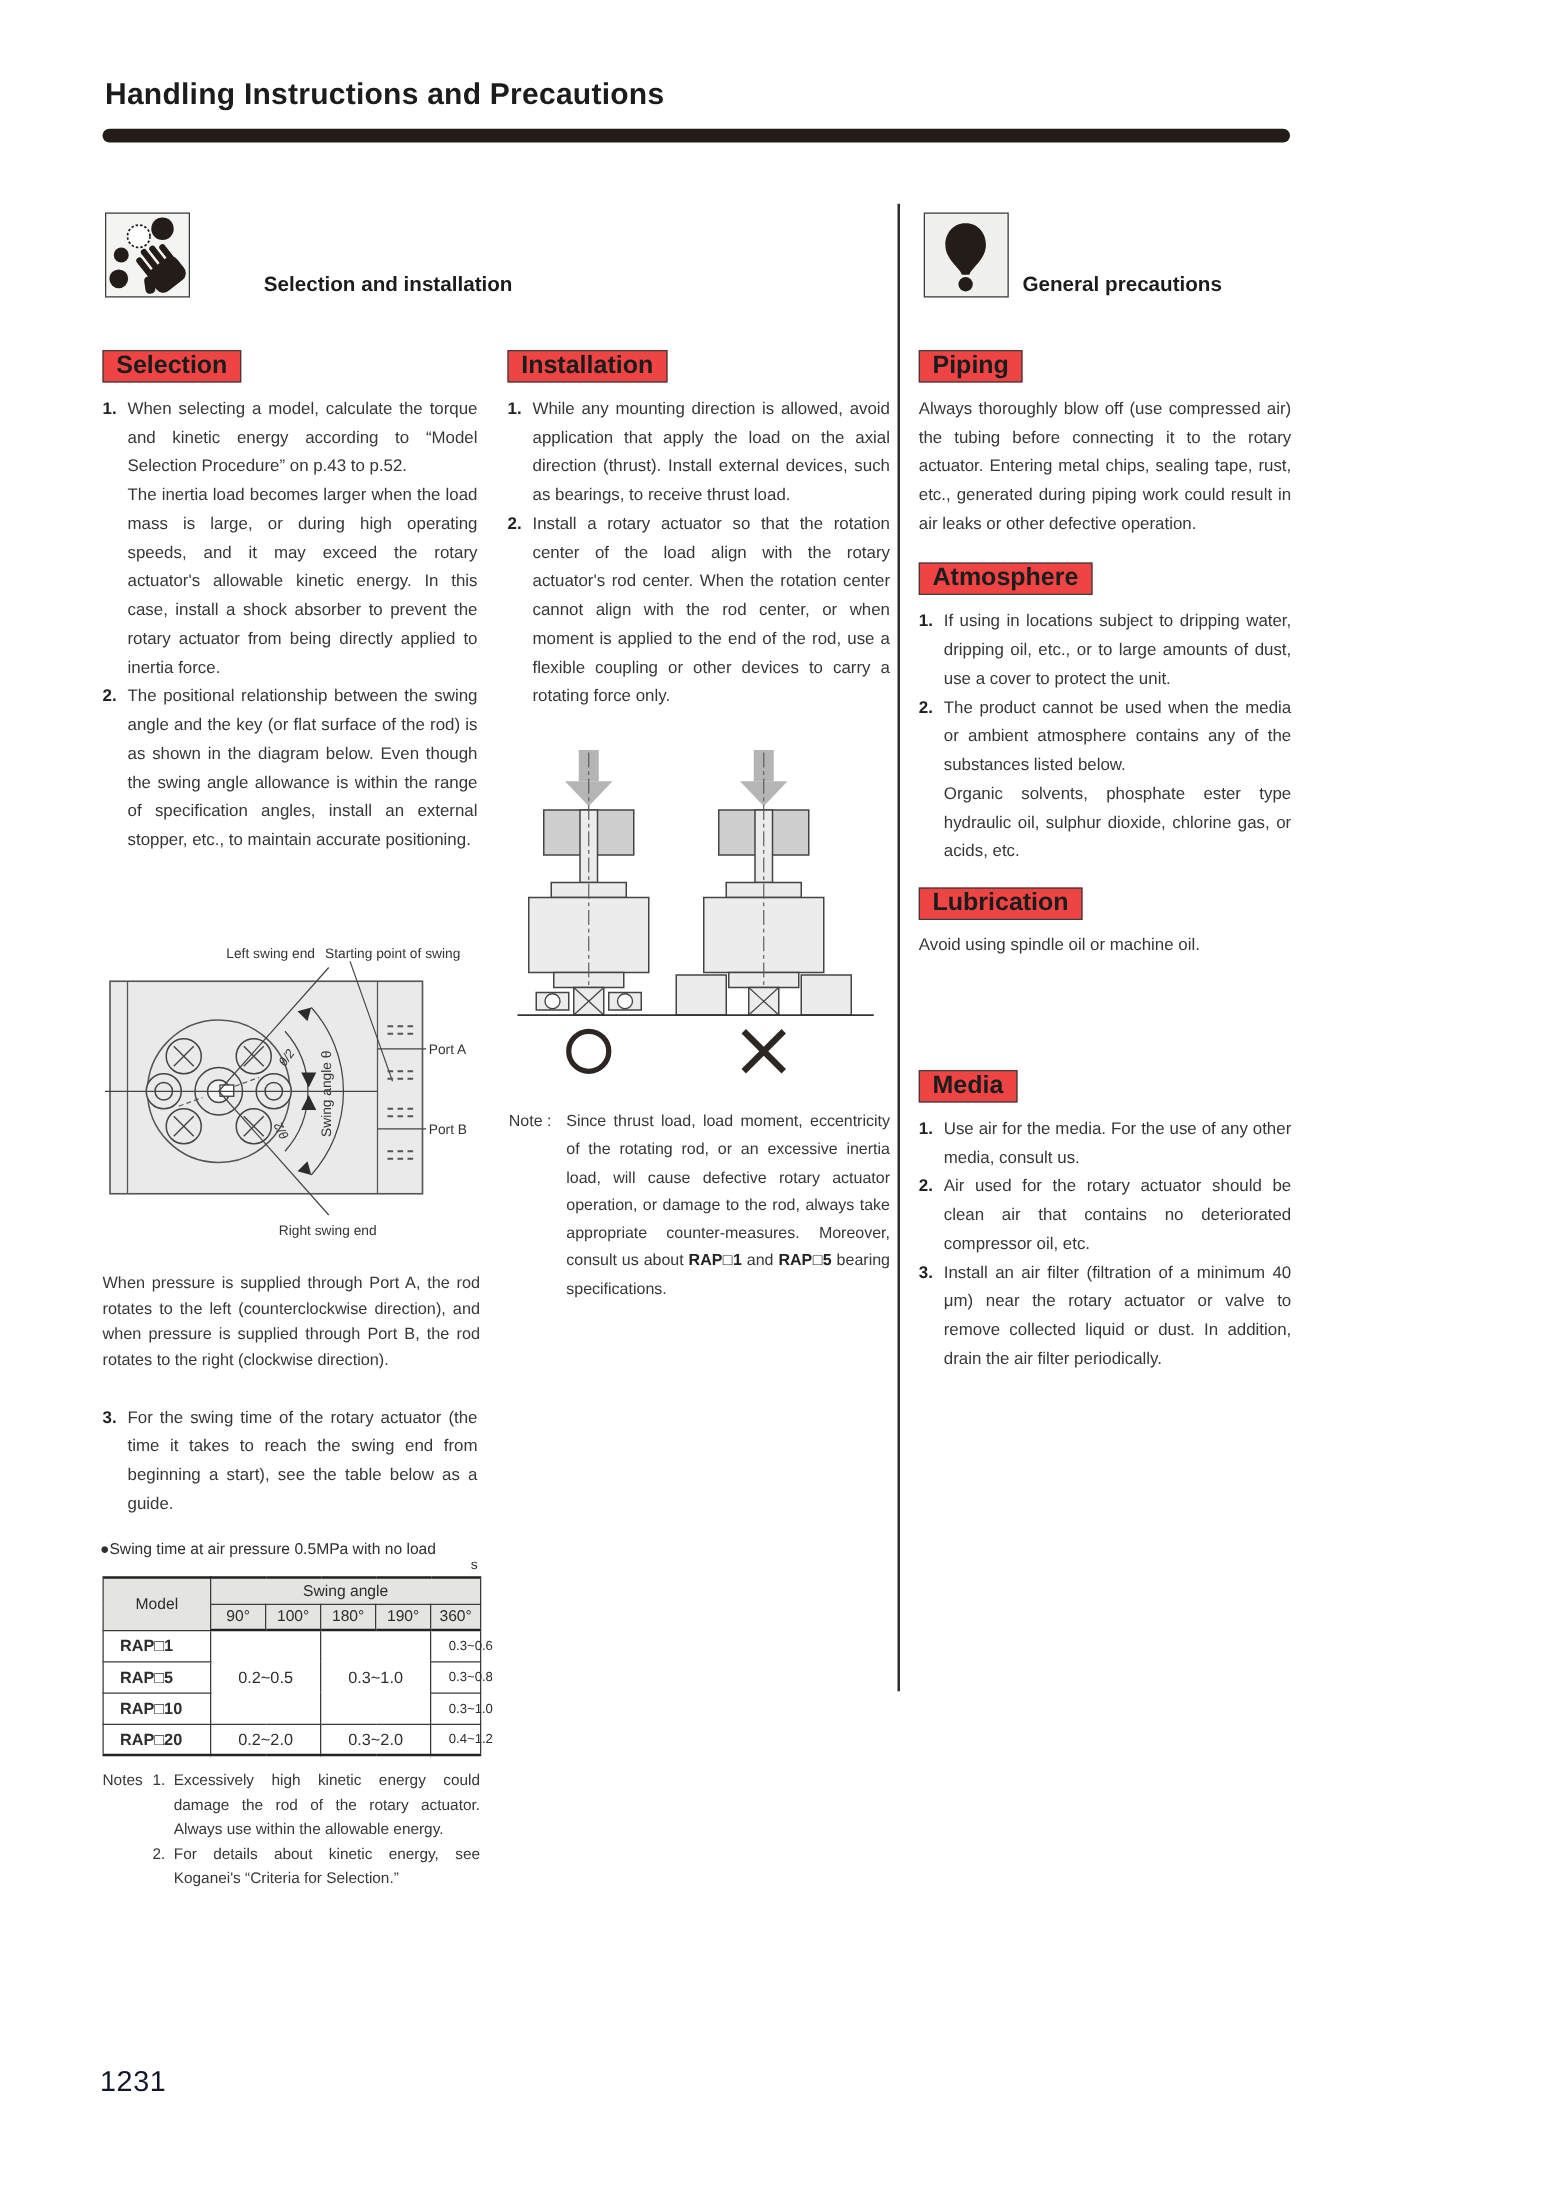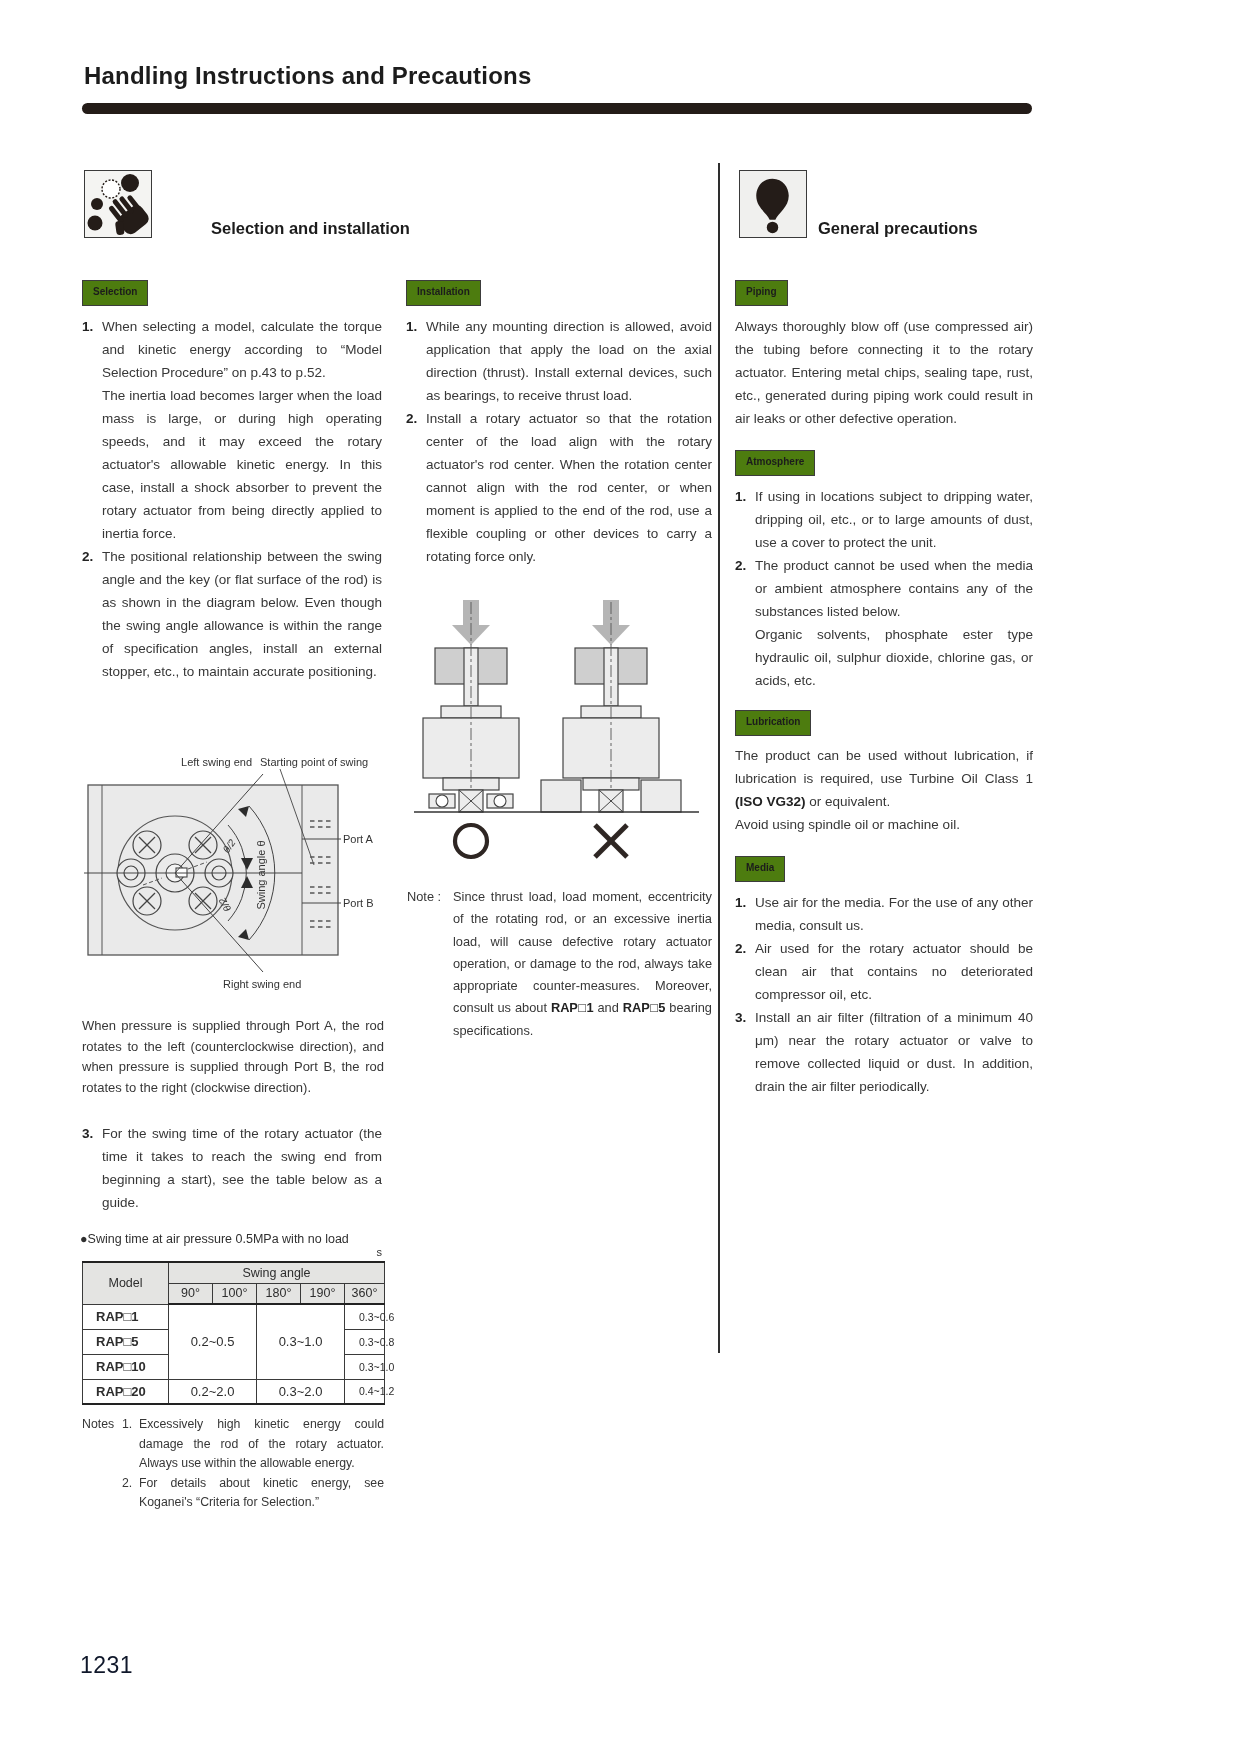--- a/index.html
+++ b/index.html
@@ -13,22 +13,22 @@
     font-size:24px; font-weight:bold; color:#1c1c1c; letter-spacing:0.2px;
   }
   .title-bar {
     background:#241c18; height:11px; border-radius:6px;
   }
   .icon-box {
     width:68px; height:68px; border:1.6px solid #3a3a3a; background:#f4f4f2;
   }
   .group-heading { font-size:16.5px; font-weight:bold; color:#1c1c1c; }
   .secbox {
-    display:inline-block; border:1.4px solid #3c3c3c; background:#4d7c0f;
-    font-weight:bold; font-size:10px; color:#1c1c1c; padding:1px 10px 3px; line-height:20px;
+    display:inline-block; border:1.4px solid #3c3c3c; background:#ef4444;
+    font-weight:bold; font-size:20px; color:#1c1c1c; padding:1px 10px 3px; line-height:20px;
   }
   .body-text { font-size:13.5px; line-height:23px; color:#373737; }
   .just { text-align:justify; }
   .item { display:flex; }
   .item .num { width:20px; flex:none; font-weight:bold; color:#222; }
   .item .txt { flex:1; text-align:justify; }
   .vdivider { width:1.6px; background:#2e2e2e; }
   .port-par { font-size:13px; line-height:20.5px; color:#373737; text-align:justify; }
   .caption { font-size:12.5px; color:#2f2f2f; }
   .unit { font-size:11px; color:#2f2f2f; text-align:right; }
@@ -319,21 +319,20 @@
     <span class="num">2.</span>
     <div class="txt">
       <div>The product cannot be used when the media or ambient atmosphere contains any of the substances listed below.</div>
       <div>Organic solvents, phosphate ester type hydraulic oil, sulphur dioxide, chlorine gas, or acids, etc.</div>
     </div>
   </div>
 </div>
 
 <div class="abs secbox" style="left:735px; top:710px;">Lubrication</div>
 <div class="abs lub-text" style="left:735px; top:744px; width:298px;">
-  <div><span>The product can be used without lubrication, if lubrication is required, use Turbine Oil Class 1 </span><span class="b">(ISO VG32)</span><span> or equivalent.</span></div>
   <div>Avoid using spindle oil or machine oil.</div>
 </div>
 
 <div class="abs secbox" style="left:735px; top:856px;">Media</div>
 <div class="abs body-text" style="left:735px; top:891px; width:298px;">
   <div class="item">
     <span class="num">1.</span>
     <div class="txt">Use air for the media. For the use of any other media, consult us.</div>
   </div>
   <div class="item">

